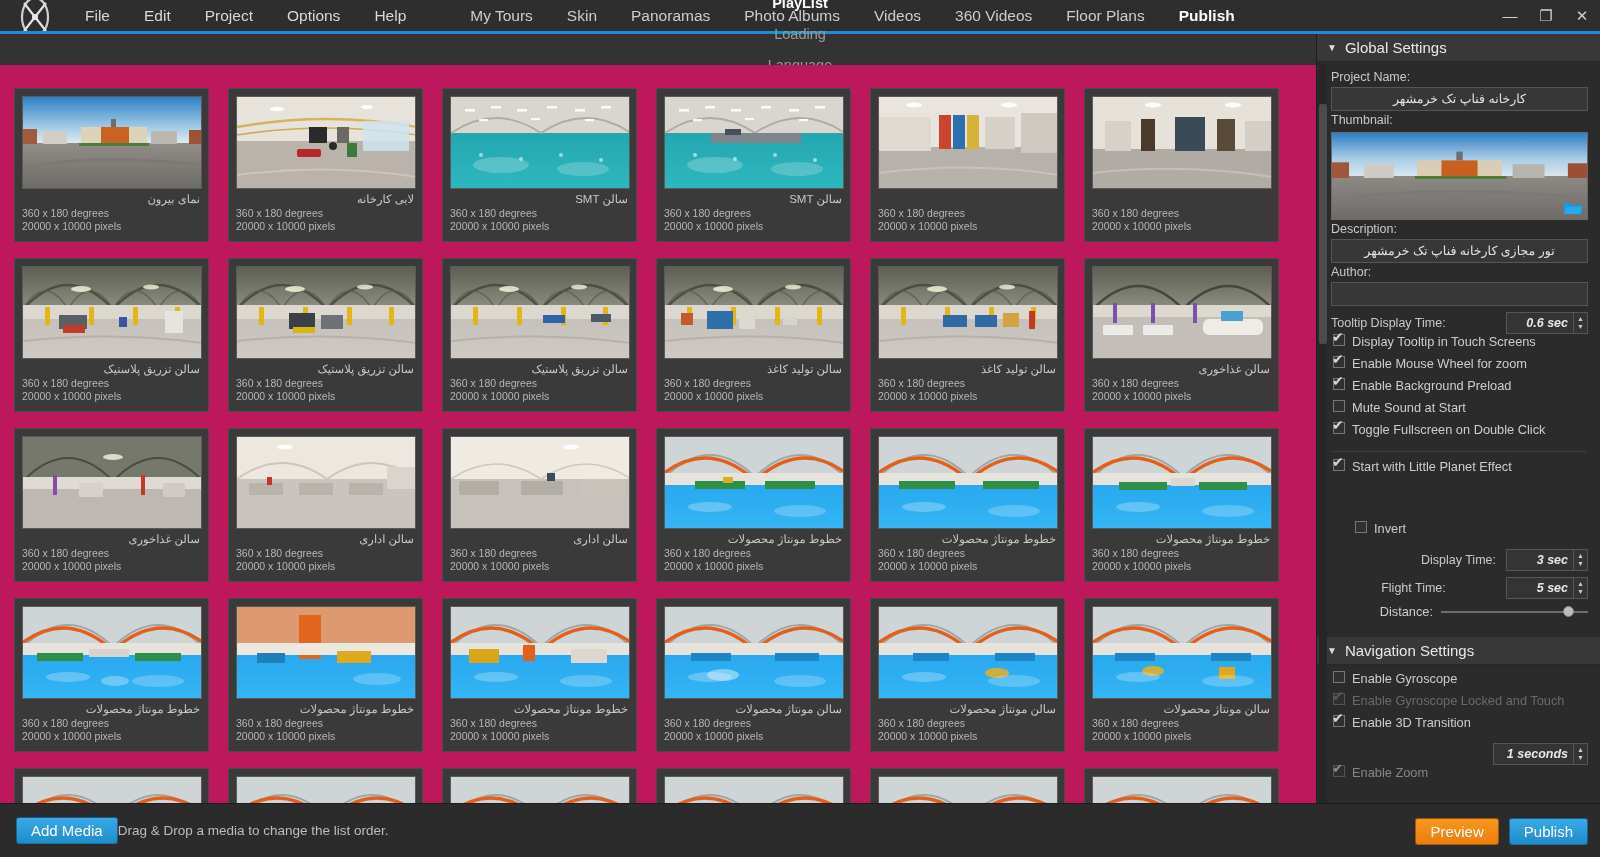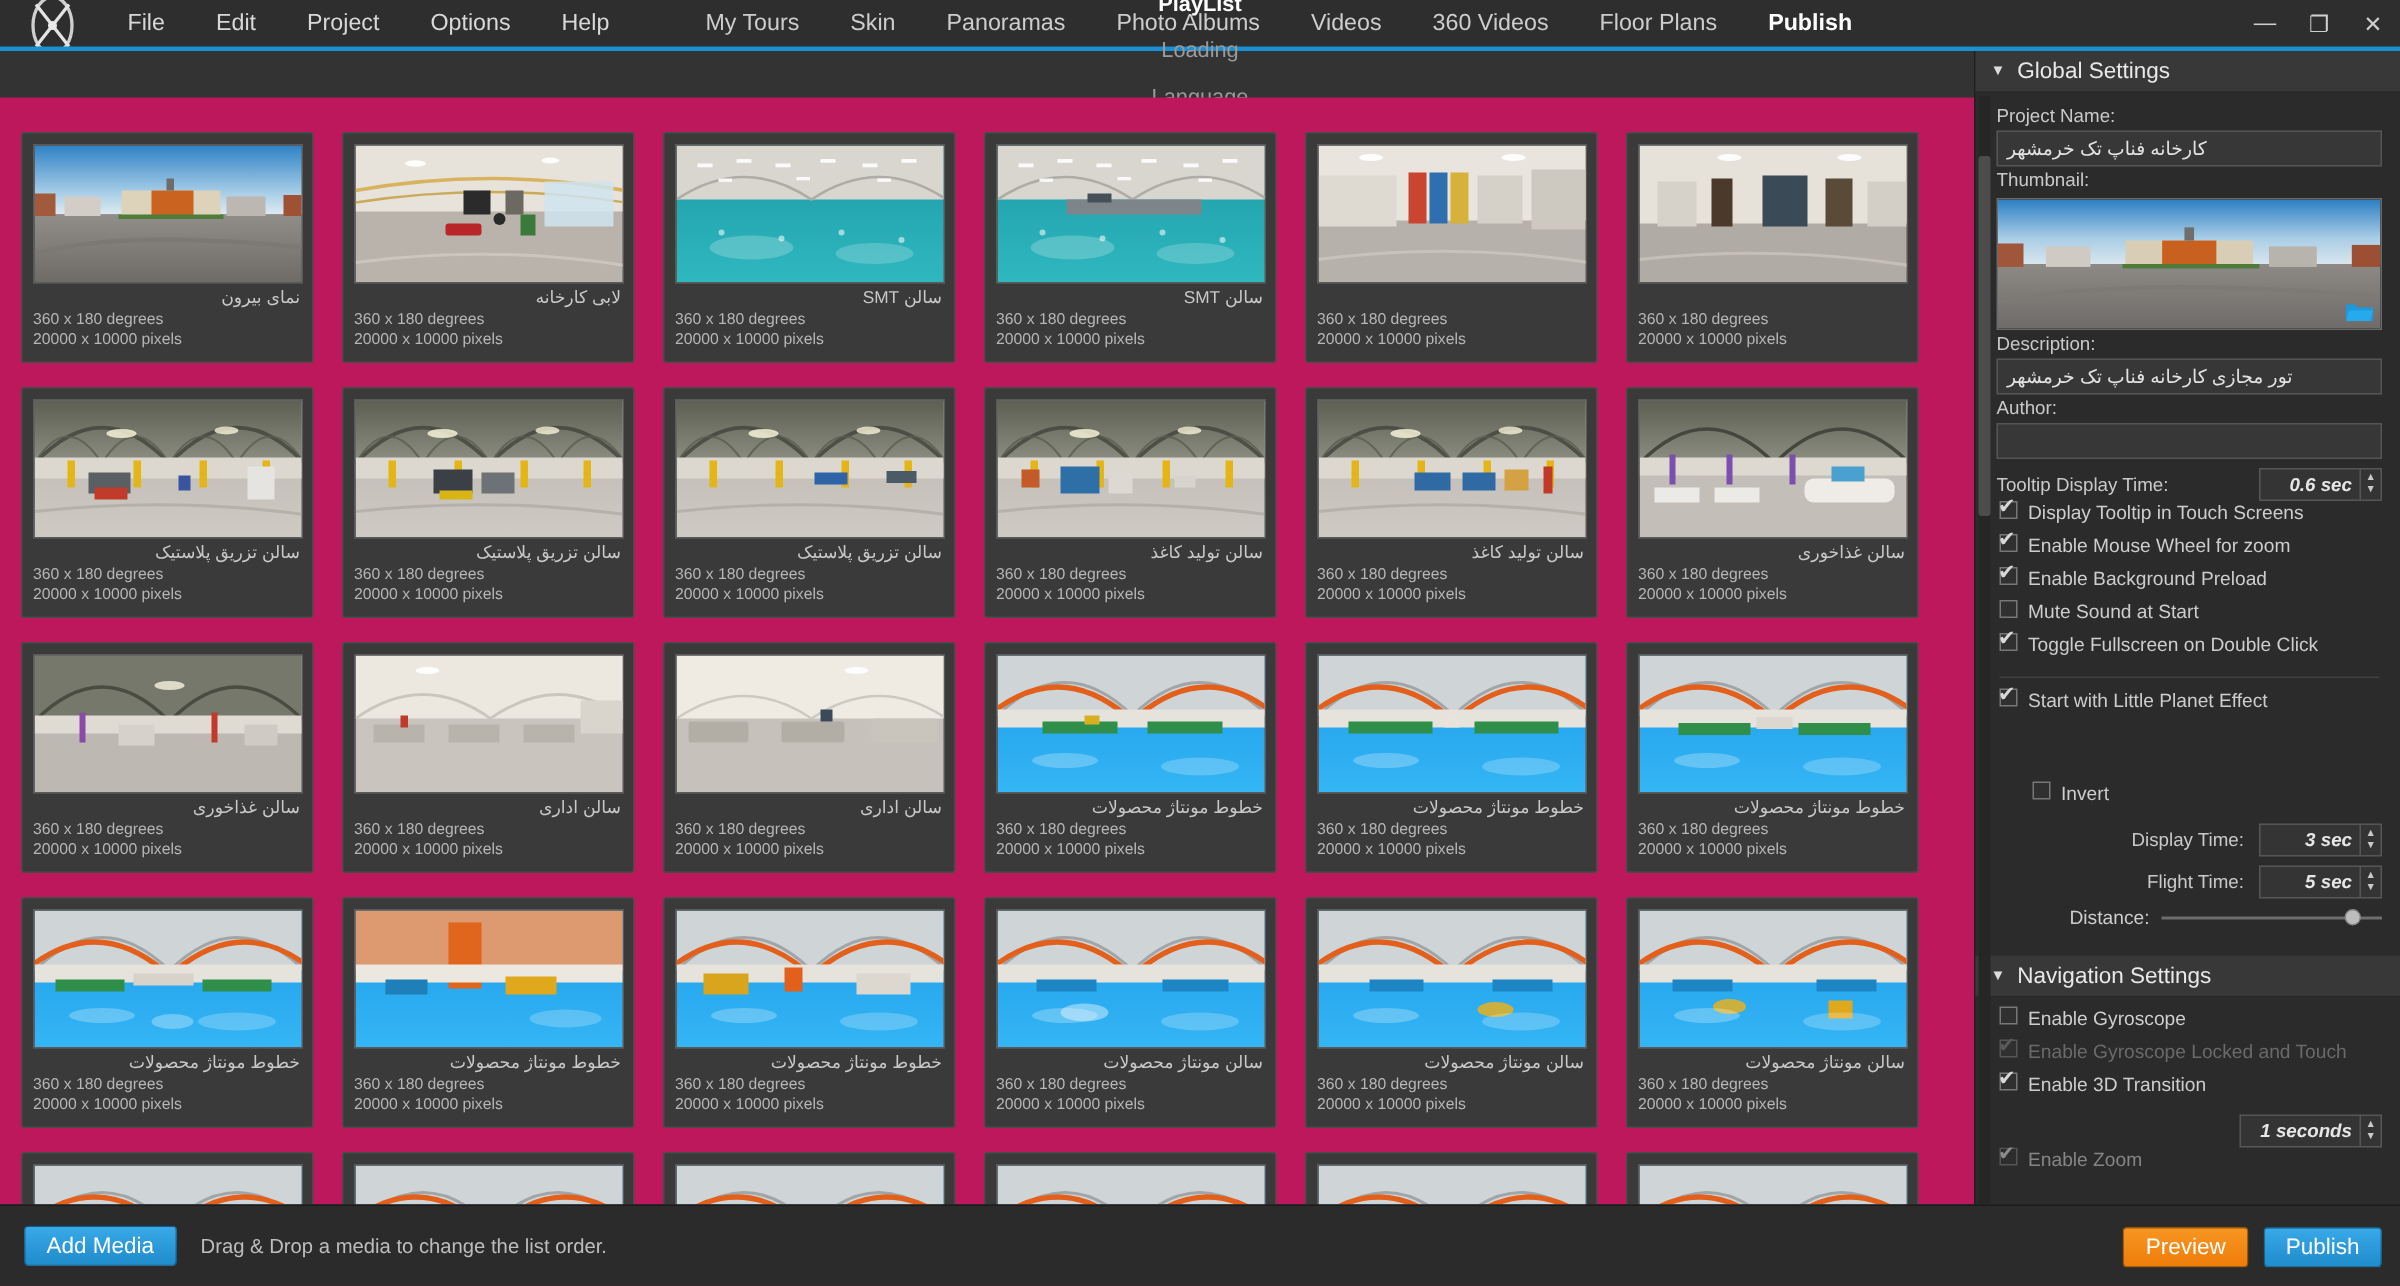--- a/index.html
+++ b/index.html
@@ -110,21 +110,21 @@
   .section-head{
     height:28px; background:#383838; display:flex; align-items:center;
     padding-left:10px; color:#e8e8e8; font-size:15px;
     border-bottom:1px solid #272727;
   }
   .section-head .caret{ margin-right:8px; font-size:10px; color:#dcdcdc; }
   .sect-body{ padding:6px 12px 6px 12px; }
   .lbl{ color:#c9c9c9; font-size:12.5px; line-height:19px; }
   .txtin{
     width:100%; height:24px; background:#373737; border:1px solid #555;
-    color:#e2e2e2; font-size:12.5px; padding:0 6px; direction:rtl; text-align:left;
+    color:#e2e2e2; font-size:12.5px; padding:0 6px; direction:rtl; text-align:center;
     line-height:22px; overflow:hidden; white-space:nowrap;
   }
   .thumbbox{
     width:100%; height:88px; border:1px solid #6a6a6a; position:relative; overflow:hidden;
     margin-top:2px;
   }
   .folder-ic{
     position:absolute; right:4px; bottom:3px; width:20px; height:16px;
   }
   .rowline{ display:flex; align-items:center; justify-content:space-between; margin-top:6px; }
@@ -175,21 +175,21 @@
     background:#2b2b2b; border-top:1px solid #1c1c1c;
     display:flex; align-items:center;
   }
   .btn{
     height:27px; border-radius:3px; color:#fff; font-size:15px;
     display:flex; align-items:center; justify-content:center;
     padding:0 14px; border:1px solid rgba(0,0,0,.35);
   }
   .btn.blue{ background:linear-gradient(#39a9e8,#1f8ccc); }
   .btn.orange{ background:linear-gradient(#f79622,#ef7d0a); }
-  .hint{ color:#bdbdbd; font-size:13.5px; margin-left:16px; }
+  .hint{ color:#bdbdbd; font-size:13.5px; }
   .bottom-right{ position:absolute; right:12px; top:14px; display:flex; gap:10px; }
   .collapse-handle{
     position:absolute; right:-1px; top:786px; width:28px; height:28px;
     border-radius:50%; background:#1d1d1d; border:1px solid #3a3a3a;
     display:flex; align-items:center; justify-content:center; color:#ddd; font-size:14px;
   }
 </style>
 </head>
 <body>
 
@@ -1760,21 +1760,21 @@
       <div class="lbl" style="flex:1;text-align:right;padding-right:10px;">Display Time:</div>
       <div class="spin">
         <div class="v">3 sec</div>
         <div class="arrows">
             <span>▲</span>
             <span>▼</span>
           </div>
       </div>
     </div>
     <div class="rowline">
-      <div class="lbl" style="flex:1;text-align:right;padding-right:10px;">Flight Time:</div>
+      <div class="lbl" style="flex:1;text-align:center;padding-right:10px;">Flight Time:</div>
       <div class="spin">
         <div class="v">5 sec</div>
         <div class="arrows">
             <span>▲</span>
             <span>▼</span>
           </div>
       </div>
     </div>
     <div class="slider-row">
       <div class="sl-lbl">Distance:</div>

